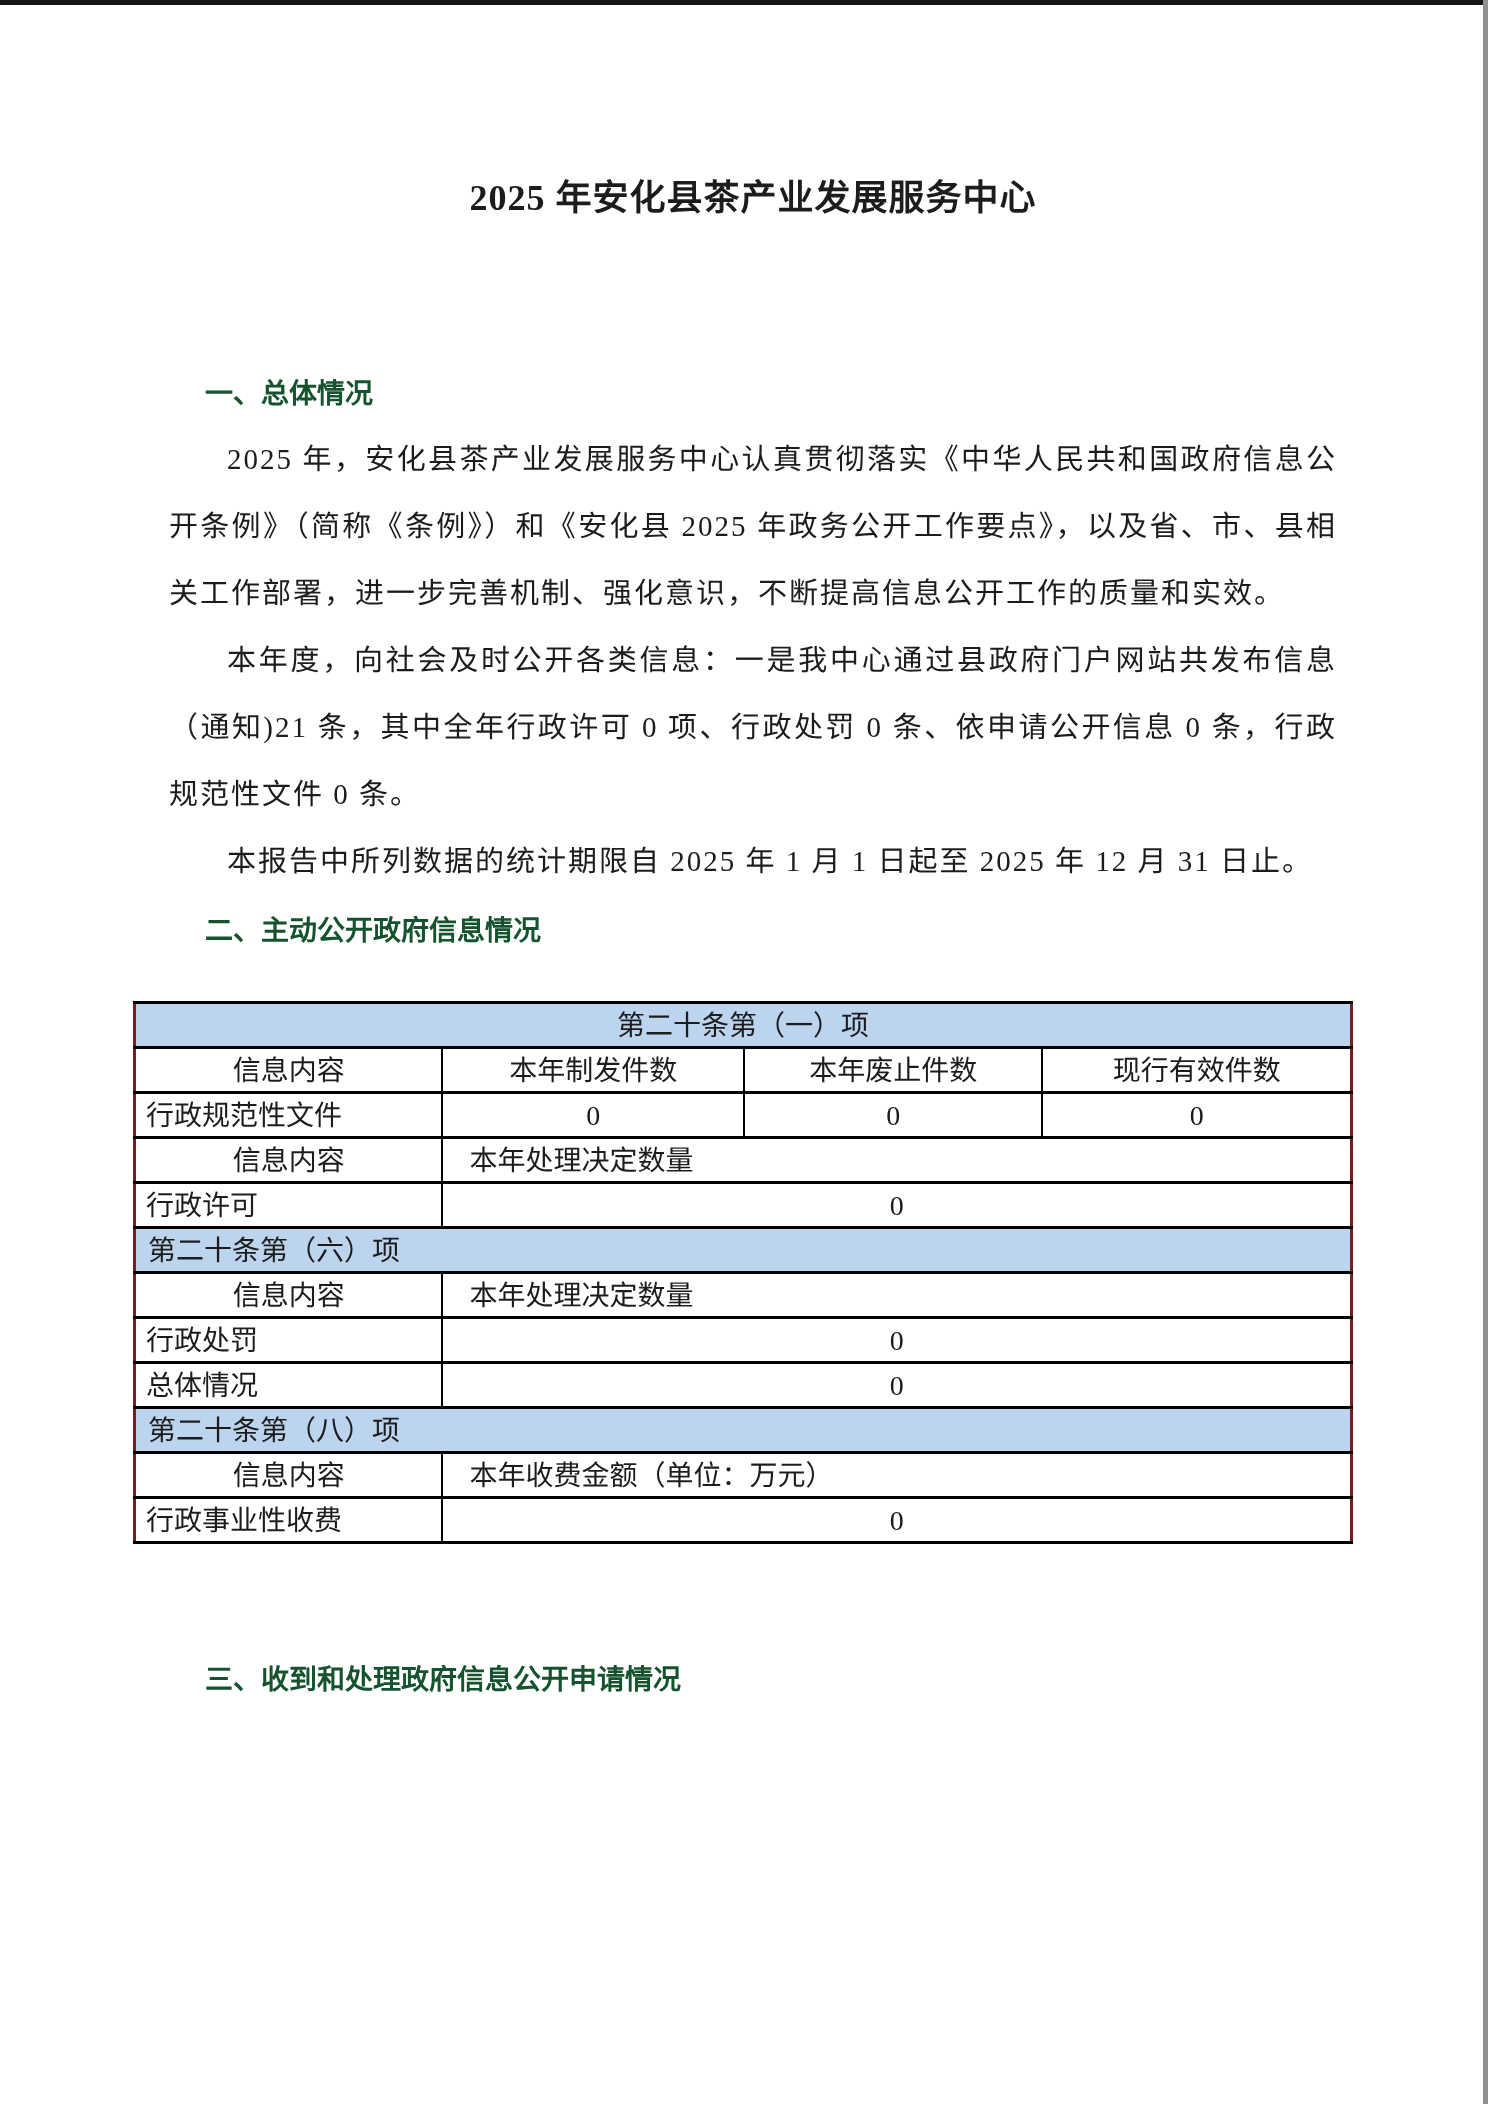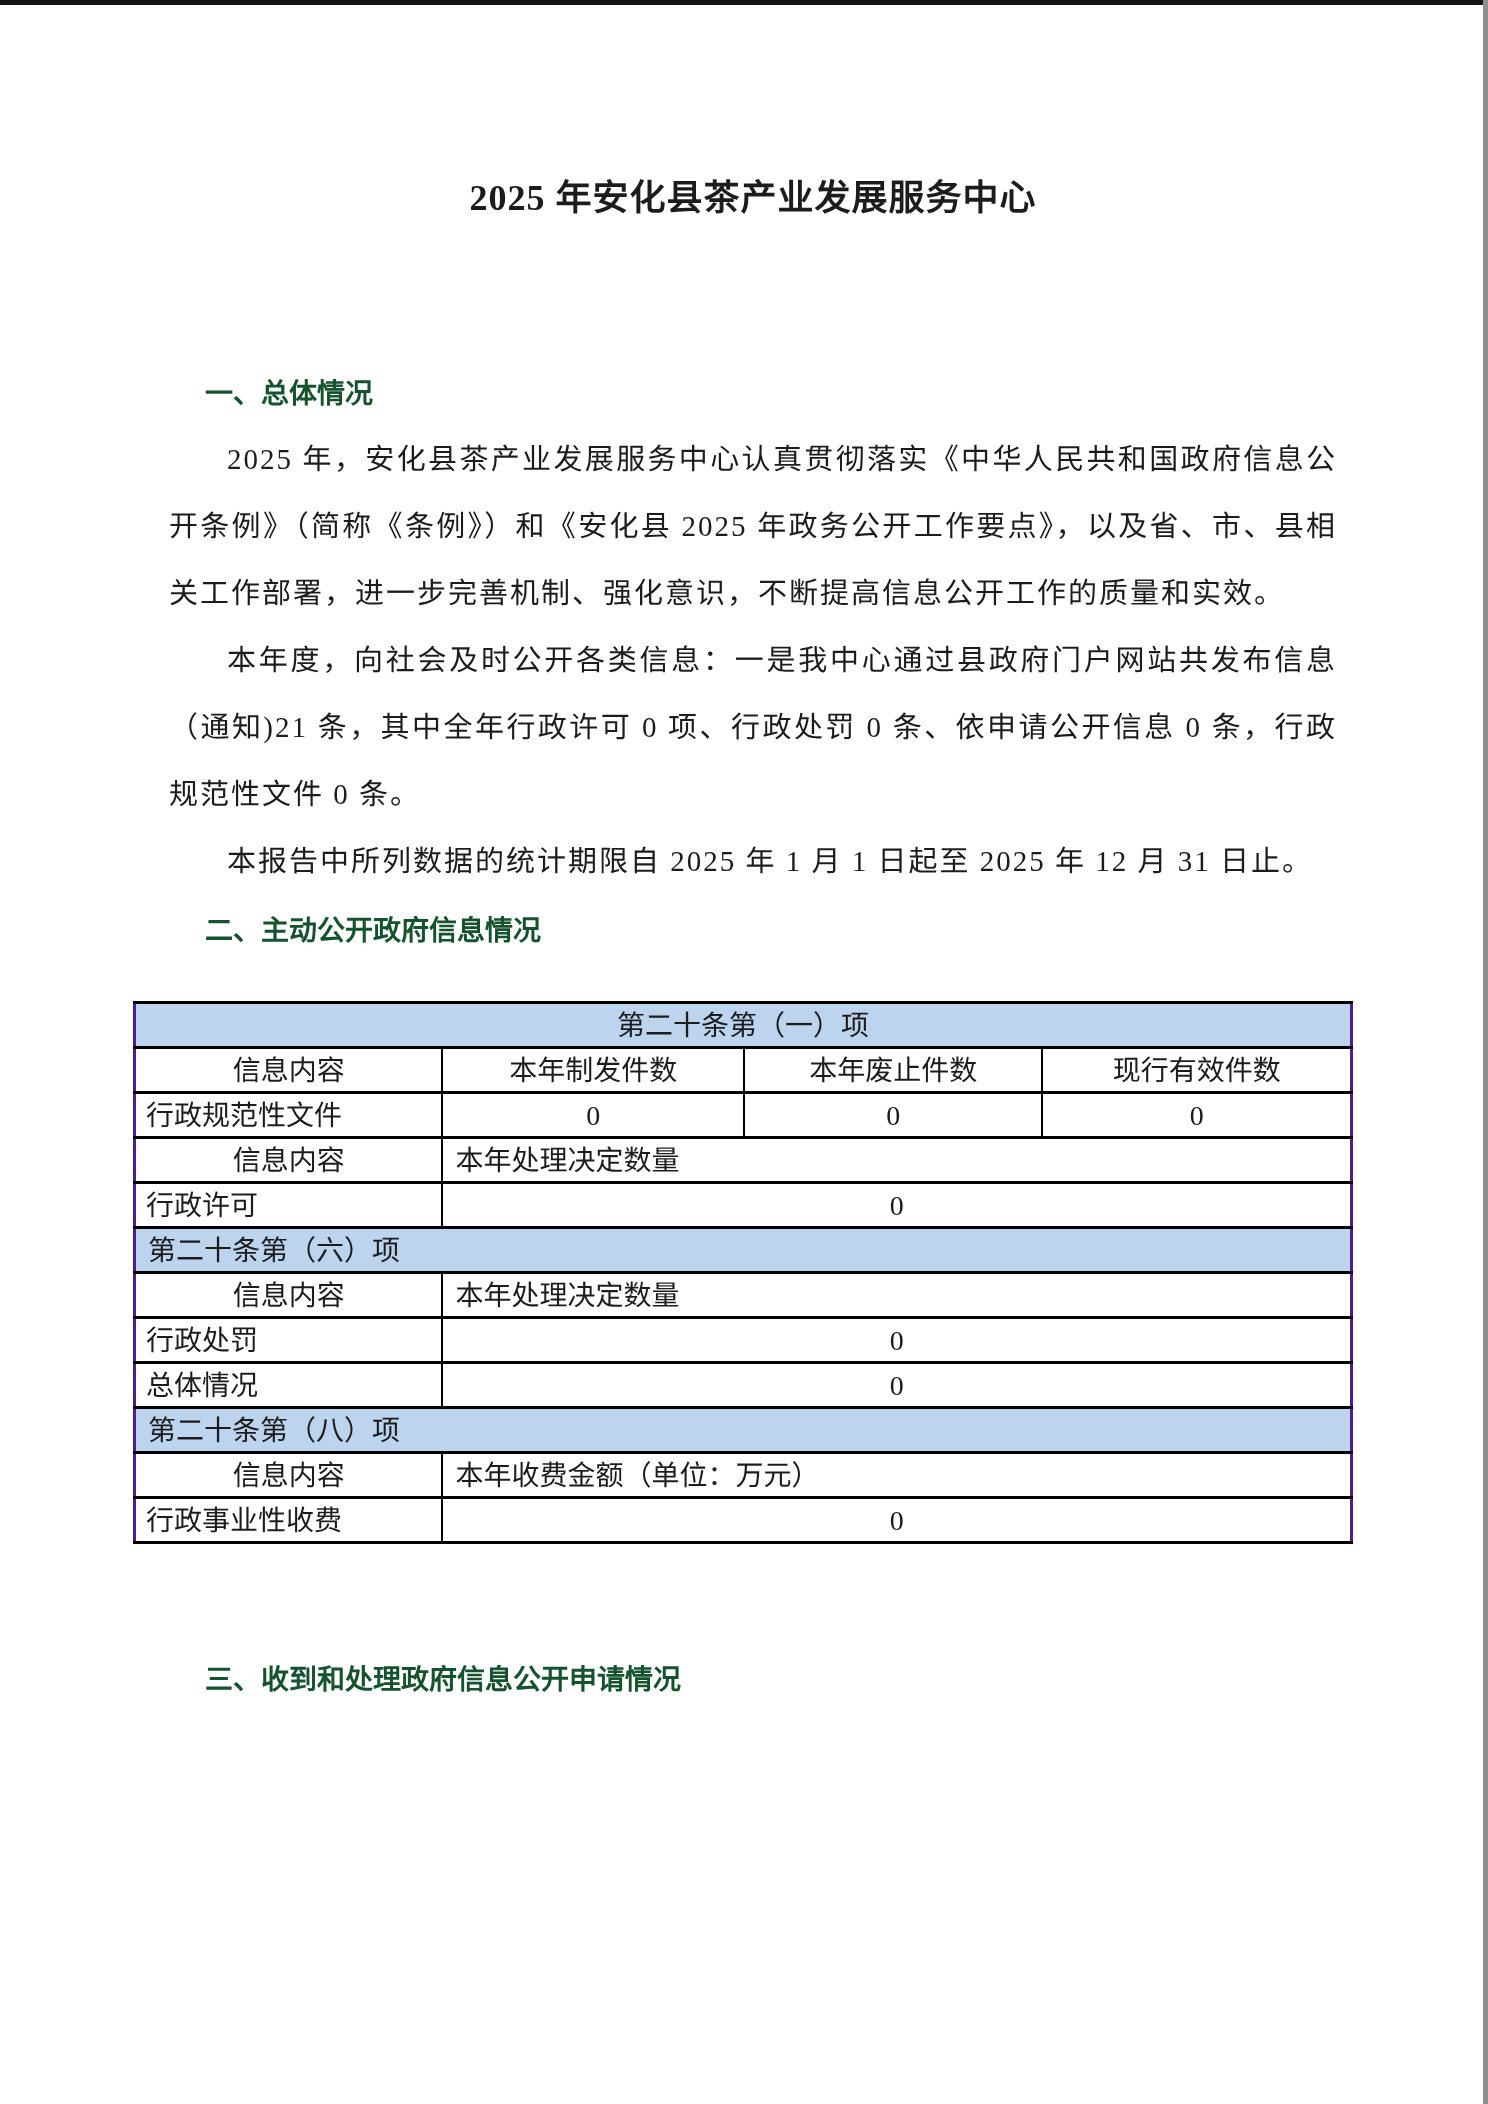--- a/index.html
+++ b/index.html
@@ -57,26 +57,26 @@
   .report-table td {
     border-left: 2px solid #000;
     border-right: 2px solid #000;
     border-top: 3px solid #000;
     border-bottom: 3px solid #000;
     height: 45px;
     line-height: 41px;
     overflow: hidden;
     white-space: nowrap;
   }
-  .report-table { border: 3px solid #4c1d95; }
+  .report-table { border: 3px solid #7f1d1d; }
   col.c1 { width: 25.3%; } col.c2 { width: 24.8%; } col.c3 { width: 24.5%; } col.c4 { width: 25.4%; }
   td.band { background: var(--band-blue); text-align: left; padding-left: 12px; }
   td.band-center { text-align: center; padding-left: 0; }
   td.hd  { text-align: center; }
-  td.vh  { text-align: left; padding-left: 12px; }
+  td.vh  { text-align: left; padding-left: 26px; }
   td.lbl { text-align: left; padding-left: 10px; }
   td.val { text-align: center; }
   td.alt-zero { font-family: "Liberation Sans", "DejaVu Sans", sans-serif; }
 </style>
 </head>
 <body>
 
 <div class="edge-top"></div>
 <div class="edge-right"></div>
 

